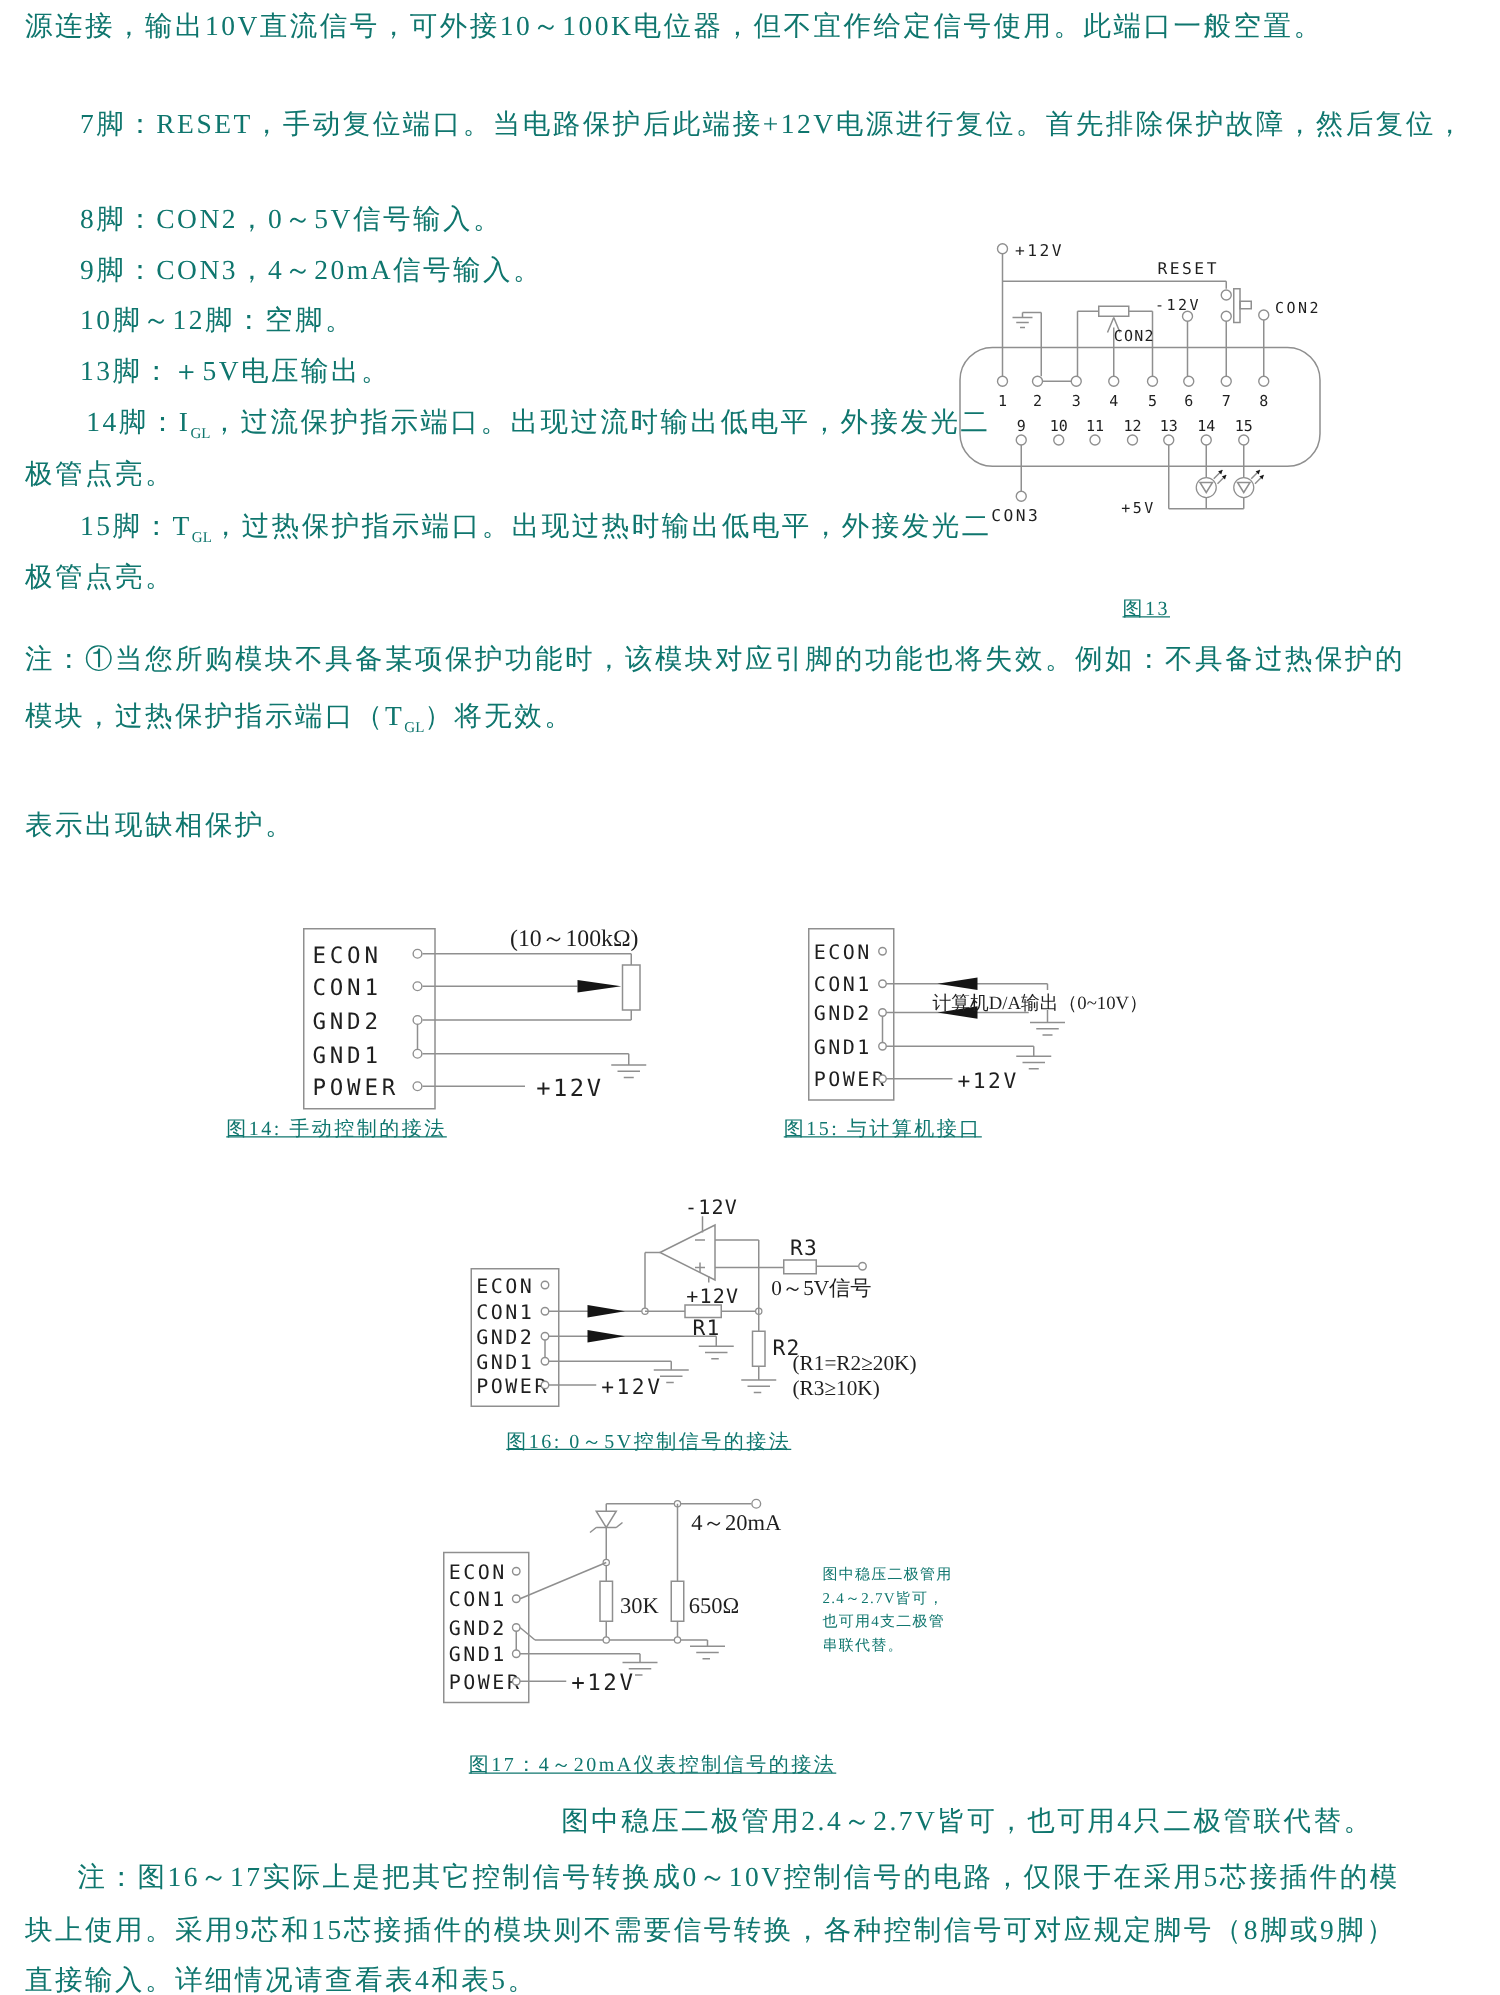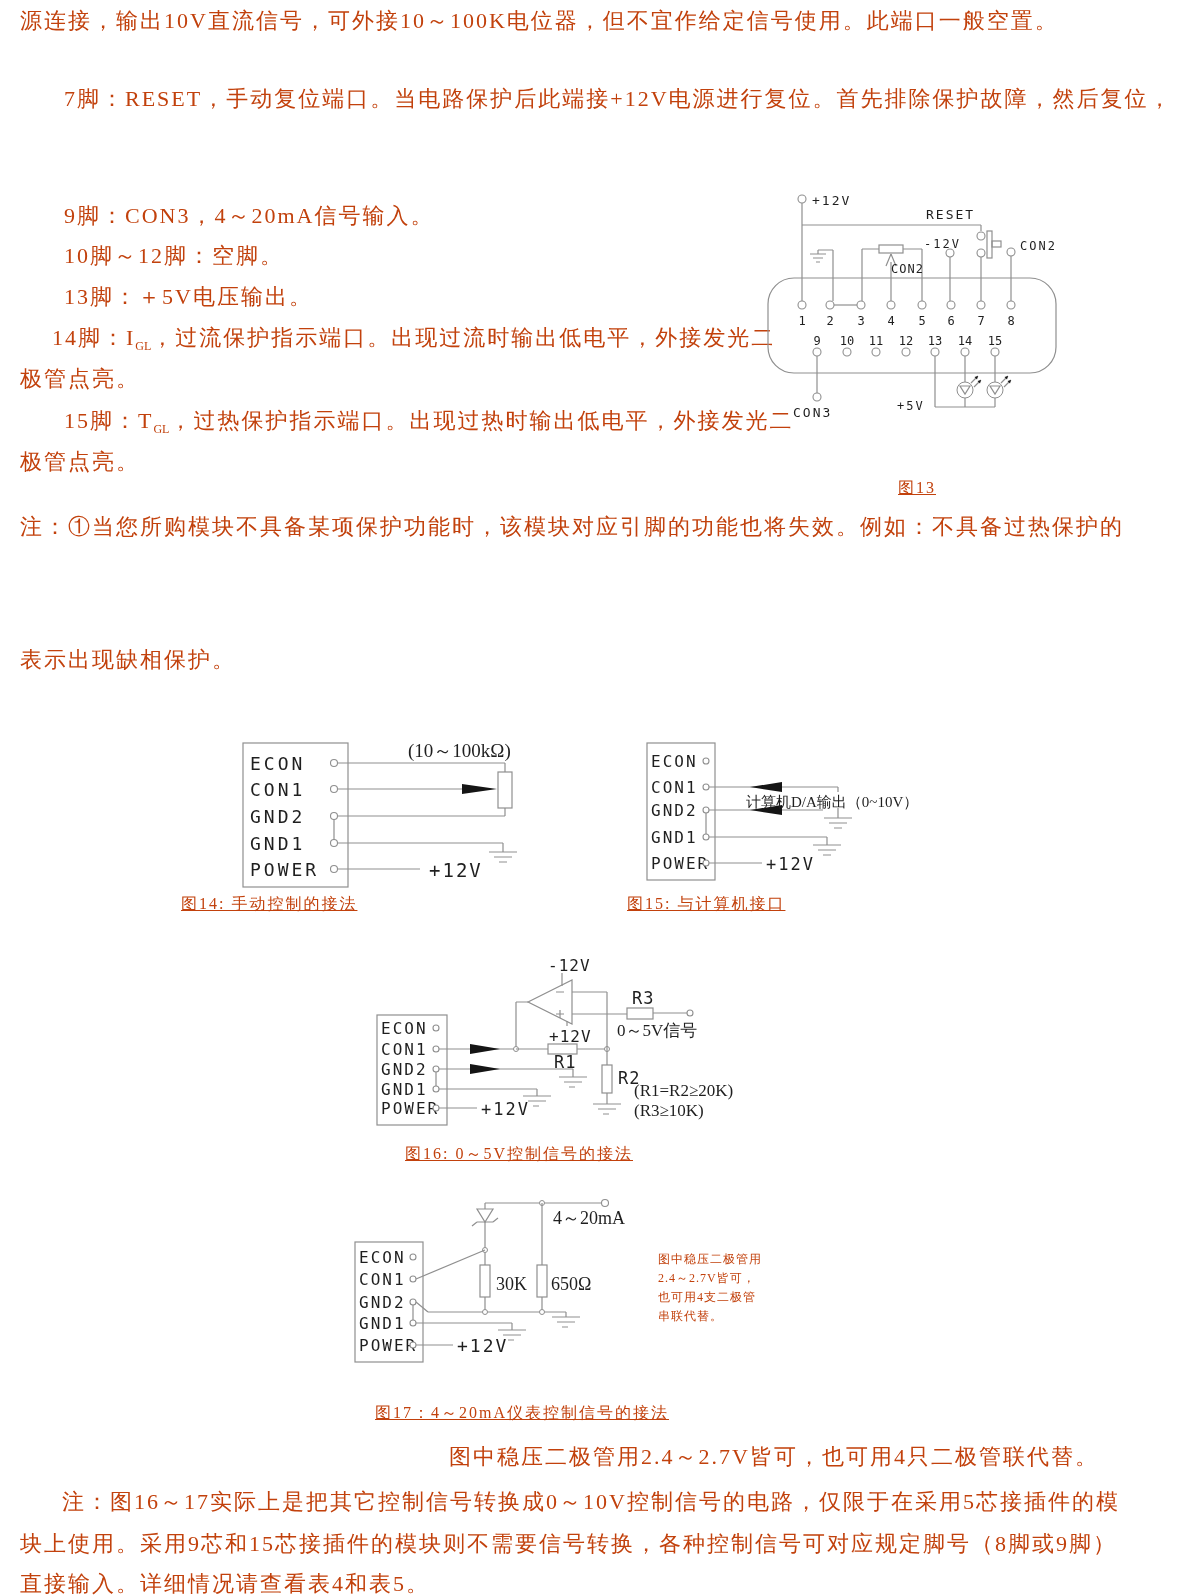--- a/index.html
+++ b/index.html
@@ -1,17 +1,17 @@
 <!DOCTYPE html>
 <html><head>
 <meta charset="utf-8">
 <style>
   html,body { margin:0; padding:0; background:#ffffff; }
   .page { position:relative; width:1200px; height:1596px; background:#fff; overflow:hidden;
-          font-family:"Liberation Serif","DejaVu Serif",serif; color:#c2410c; }
+          font-family:"Liberation Serif","DejaVu Serif",serif; color:#0f766e; }
   .t { position:absolute; font-size:22px; letter-spacing:2px; white-space:nowrap; line-height:1.2; }
   .bold { font-weight:bold; }
   .cap { font-size:16px;text-decoration:underline; }
   .small-note { position:absolute; font-size:12px; line-height:19px; white-space:nowrap; letter-spacing:1px; }
   sub.gl { font-size:12px; letter-spacing:0; }
   svg { position:absolute; overflow:visible; }
   svg text { font-family:"DejaVu Sans Mono",monospace; fill:#1f1f1f; }
   .cns { font-family:"Liberation Serif","DejaVu Serif",serif; }
   .w  { stroke:#8f8f8f; stroke-width:1.2; fill:none; }
   .bx { stroke:#8f8f8f; stroke-width:1.2; fill:none; }
@@ -21,31 +21,33 @@
   .pl { font-size:16px; letter-spacing:2px; }
   .pl14 { font-size:18px; letter-spacing:3px; }
 </style>
 </head>
 <body>
 
 <div class="page">
 
   <div class="t" style="left:20px;top:8px">源连接，输出10V直流信号，可外接10～100K电位器，但不宜作给定信号使用。此端口一般空置。</div>
   <div class="t" style="left:64px;top:86px">7脚：RESET，手动复位端口。当电路保护后此端接+12V电源进行复位。首先排除保护故障，然后复位，</div>
+  <div class="t" style="left:64px;top:162px">8脚：CON2，0～5V信号输入。</div>
   <div class="t" style="left:64px;top:203px">9脚：CON3，4～20mA信号输入。</div>
   <div class="t" style="left:64px;top:243px">10脚～12脚：空脚。</div>
   <div class="t" style="left:64px;top:284px">13脚：＋5V电压输出。</div>
-  <div class="t" style="left:52px;top:325px"><span>14脚：I</span><sub class="gl">GL</sub><span>，过流保护指示端口。出现过流时输出低电平，外接发光二</span></div>
+  <div class="t" style="left:69px;top:325px"><span>14脚：I</span><sub class="gl">GL</sub><span>，过流保护指示端口。出现过流时输出低电平，外接发光二</span></div>
   <div class="t" style="left:20px;top:366px">极管点亮。</div>
   <div class="t" style="left:64px;top:408px"><span>15脚：T</span><sub class="gl">GL</sub><span>，过热保护指示端口。出现过热时输出低电平，外接发光二</span></div>
   <div class="t" style="left:20px;top:449px">极管点亮。</div>
 
   <div class="t cap" style="left:898px;top:478px">图13</div>
 
   <div class="t" style="left:20px;top:514px">注：①当您所购模块不具备某项保护功能时，该模块对应引脚的功能也将失效。例如：不具备过热保护的</div>
+  <div class="t" style="left:20px;top:560px"><span>模块，过热保护指示端口（T</span><sub class="gl">GL</sub><span>）将无效。</span></div>
   <div class="t" style="left:20px;top:647px">表示出现缺相保护。</div>
 
   <svg style="left:740px;top:185px" width="335" height="250" viewBox="740 185 335 250">
 
     <rect class="bx" x="768" y="278" width="288" height="95" rx="26"></rect>
 
     <circle class="term" cx="802" cy="199" r="4"></circle>
     <path class="w" d="M802,203 V301 M802,225 H981 M981,225 V231"></path>
     <text x="812" y="205" font-size="13" letter-spacing="2">+12V</text>
 

